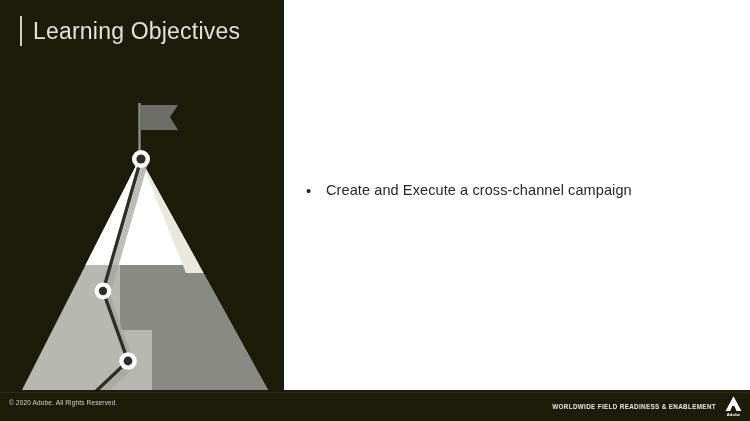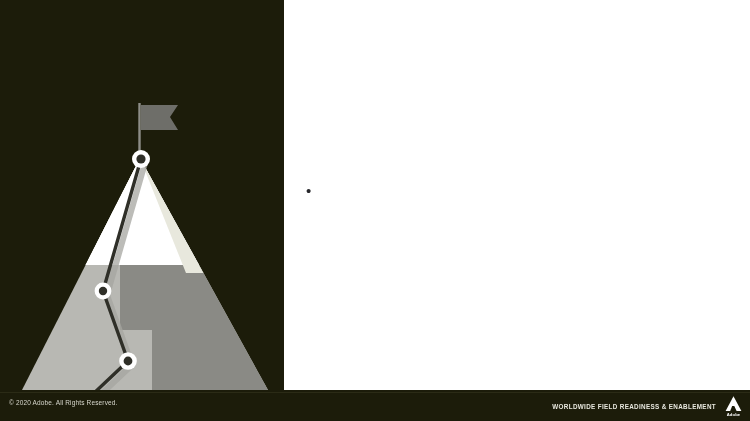--- a/index.html
+++ b/index.html
@@ -171,20 +171,24 @@
     margin-top: 0.5px;
   }
 </style>
 </head>
 <body>
 
 <div id="slide">
 
   <div class="left-panel">
 
+    <div class="title-wrap">
+      <div class="title-bar"></div>
+      <div class="title-text">Learning Objectives</div>
+    </div>
 
     <div class="mountain-art">
       <svg viewBox="0 0 283 296" xmlns="http://www.w3.org/2000/svg">
         <defs>
           <clipPath id="mtnClip">
             <polygon points="140,63 268,295 22,295"></polygon>
           </clipPath>
         </defs>
 
         <rect x="138.3" y="8" width="2.4" height="58" fill="#8d8d88"></rect>
@@ -225,20 +229,21 @@
           <circle cx="128" cy="266" r="4.4" fill="#2f2f28"></circle>
         </g>
       </svg>
     </div>
   </div>
 
   <div class="content-panel">
     <div class="bullet-list">
       <div class="bullet-row">
         <span class="bullet-dot">•</span>
+        <span class="bullet-text">Create and Execute a cross-channel campaign</span>
       </div>
     </div>
   </div>
 
   <div class="footer">
     <div class="footer-sep"></div>
 
     <div class="footer-copy">© 2020 Adobe. All Rights Reserved.</div>
 
     <div class="footer-right">

